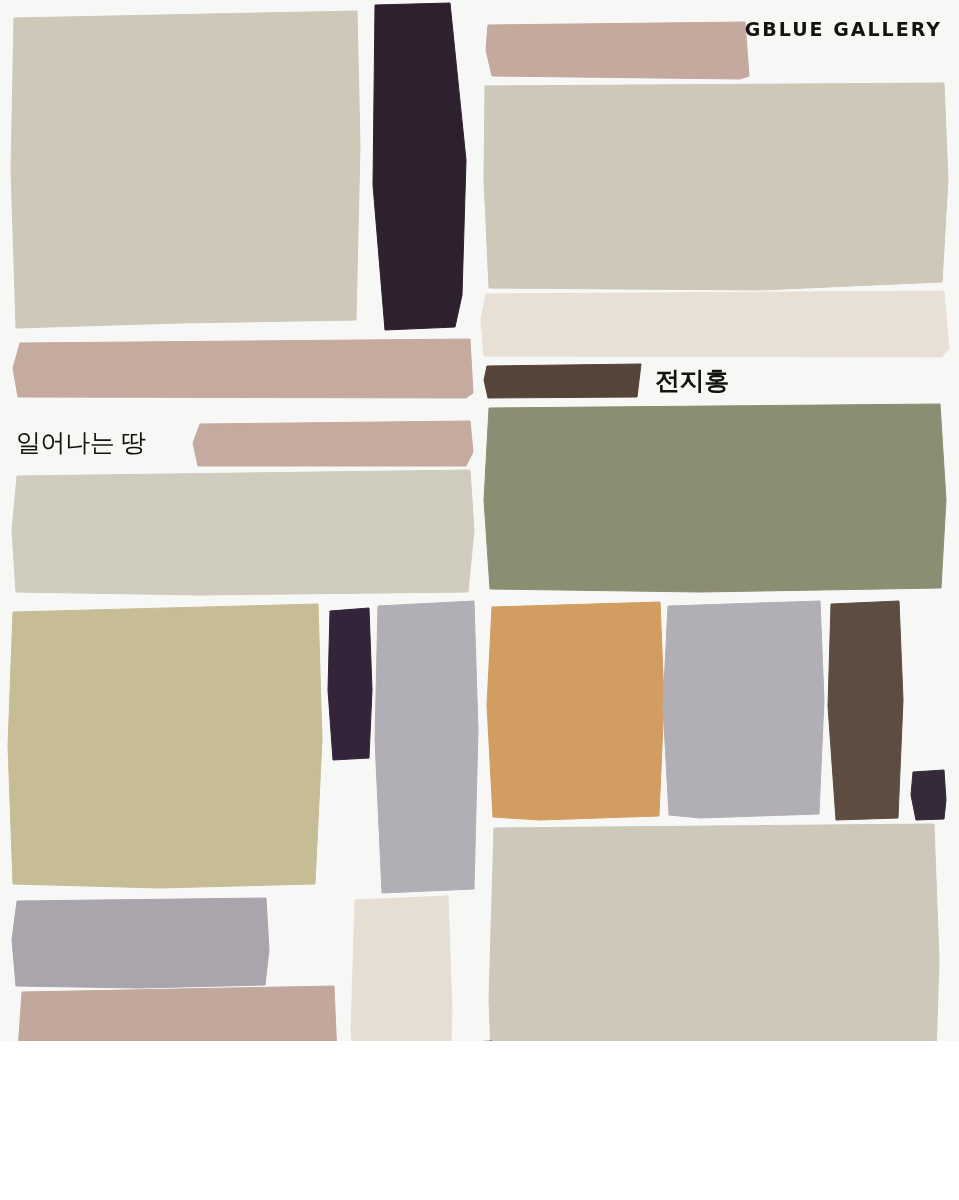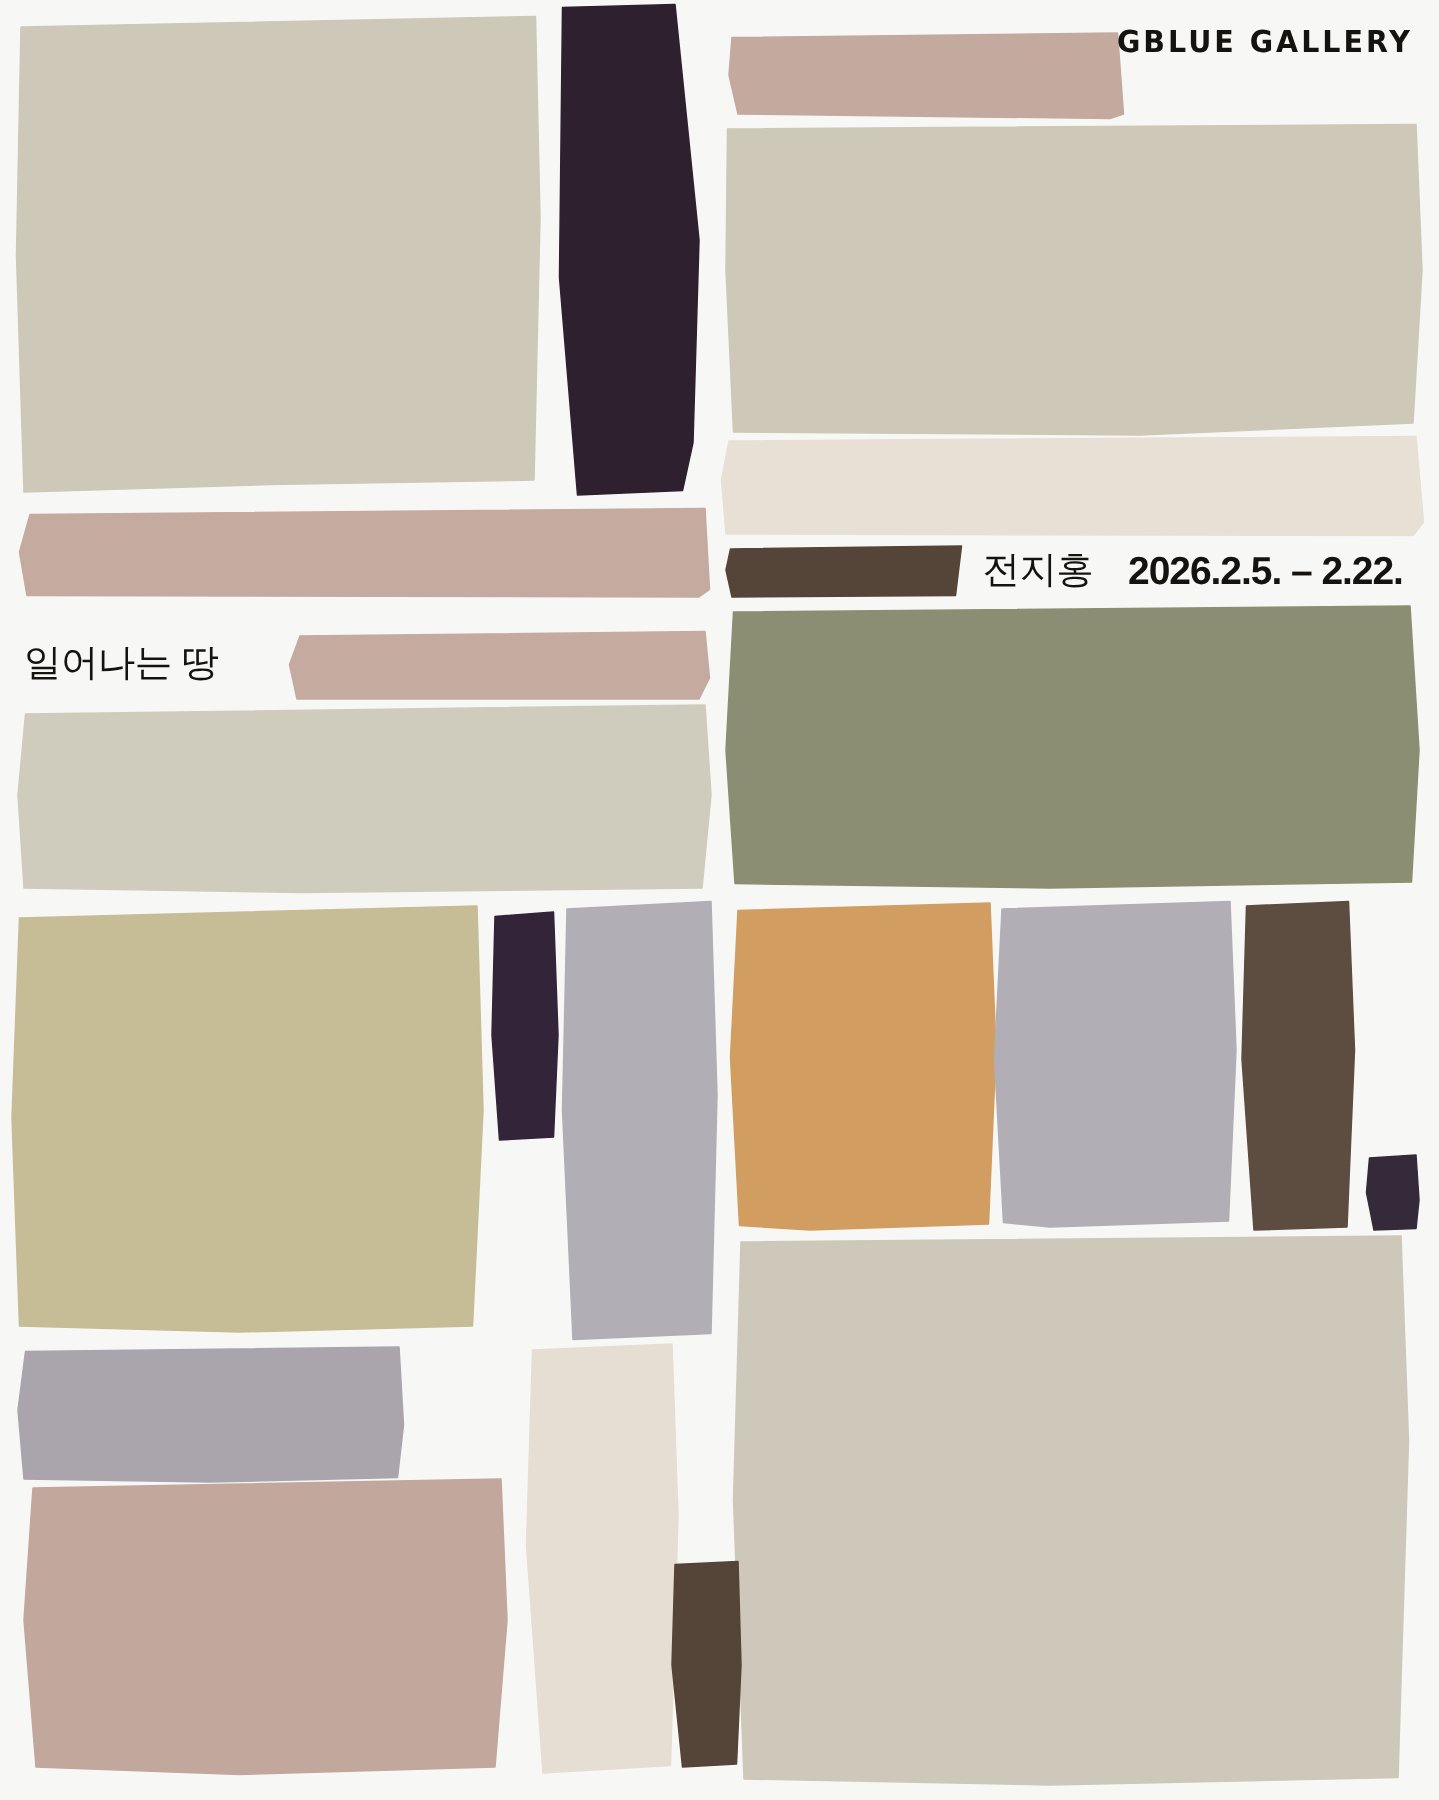--- a/index.html
+++ b/index.html
@@ -3,22 +3,22 @@
 <meta charset="utf-8">
 <style>
   html, body {
     margin: 0;
     padding: 0;
     background: #ffffff;
   }
   #poster {
     position: relative;
     width: 959px;
-    height: 1200px;
-    background: #e5e5e5;
+    height: 1041px;
+    background: #84cc16;
     overflow: hidden;
     font-family: "Liberation Sans", sans-serif;
   }
   #artboard {
     position: absolute;
     inset: 0;
     width: 959px;
     height: 1200px;
     display: block;
   }
@@ -42,21 +42,21 @@
     left: 16px;
     top: 430px;
     font-size: 25px;
     font-weight: 400;
     letter-spacing: -0.4px;
   }
   #artist-name {
     left: 655px;
     top: 368px;
     font-size: 25px;
-    font-weight: 400;
+    font-weight: 700;
     letter-spacing: -0.4px;
   }
   #exhibition-dates {
     left: 752px;
     top: 367px;
     font-size: 26px;
     font-weight: 700;
     letter-spacing: -0.7px;
   }
 </style>
@@ -92,15 +92,14 @@
         <path d="M450 1043 L492 1041 L494 1110 L491 1176 L455 1178 L448 1110 Z" fill="#554438" stroke="#554438" stroke-width="1" stroke-linejoin="round"></path>
       </g>
   </svg>
 
   <div class="txt" id="gallery-name">GBLUE GALLERY</div>
 
   <div class="txt" id="exhibition-title">일어나는 땅</div>
 
   <div class="txt" id="artist-name">전지홍</div>
 
-  <div class="txt" id="exhibition-dates">2026.2.5. – 2.22.</div>
 
 </div>
 
 </body></html>

